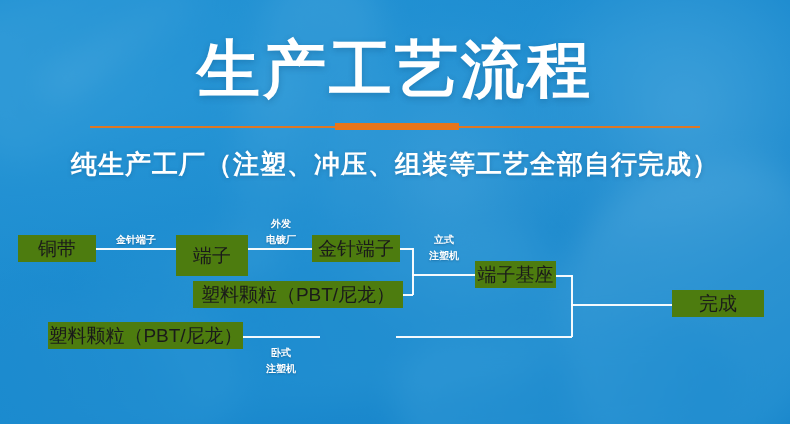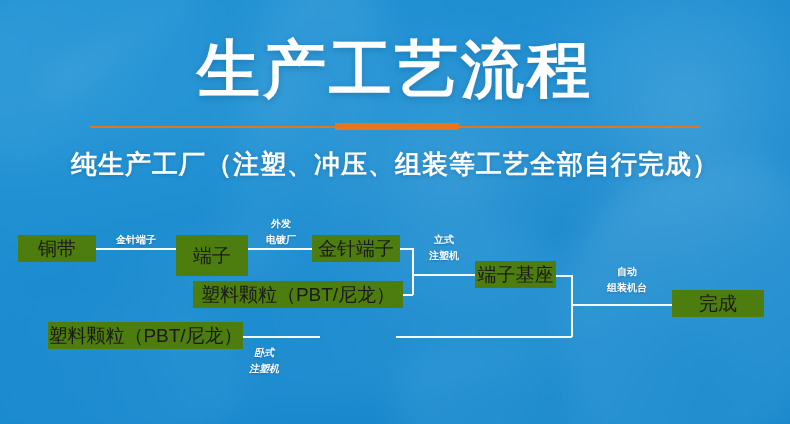--- a/index.html
+++ b/index.html
@@ -142,24 +142,22 @@
 
     <div class="line v" style="left:571px;top:275px;height:62px;"></div>
 
     <div class="line h" style="left:571px;top:304px;width:101px;"></div>
 
     <div class="edge-label" style="left:98px;top:232px;width:76px;">金针端子</div>
     <div class="edge-label" style="left:250px;top:216px;width:62px;">外发
 电镀厂</div>
     <div class="edge-label" style="left:414px;top:232px;width:60px;">立式
 注塑机</div>
-    <div class="edge-label" style="left:235px;top:345px;width:58px;font-style:italic;">卧式
+    <div class="edge-label" style="left:252px;top:345px;width:58px;">卧式
 注塑机</div>
-    <div class="edge-label" style="left:585px;top:264px;width:84px;">自动
-组装机台</div>
 
     <div class="node" style="left:18px;top:235px;width:78px;height:27px;">铜带</div>
 
     <div class="node" style="left:176px;top:235px;width:72px;height:41px;">端子</div>
 
     <div class="node" style="left:312px;top:235px;width:88px;height:27px;">金针端子</div>
 
     <div class="node" style="left:193px;top:281px;width:210px;height:27px;">塑料颗粒（PBT/尼龙）</div>
 
     <div class="node" style="left:475px;top:261px;width:81px;height:27px;">端子基座</div>

